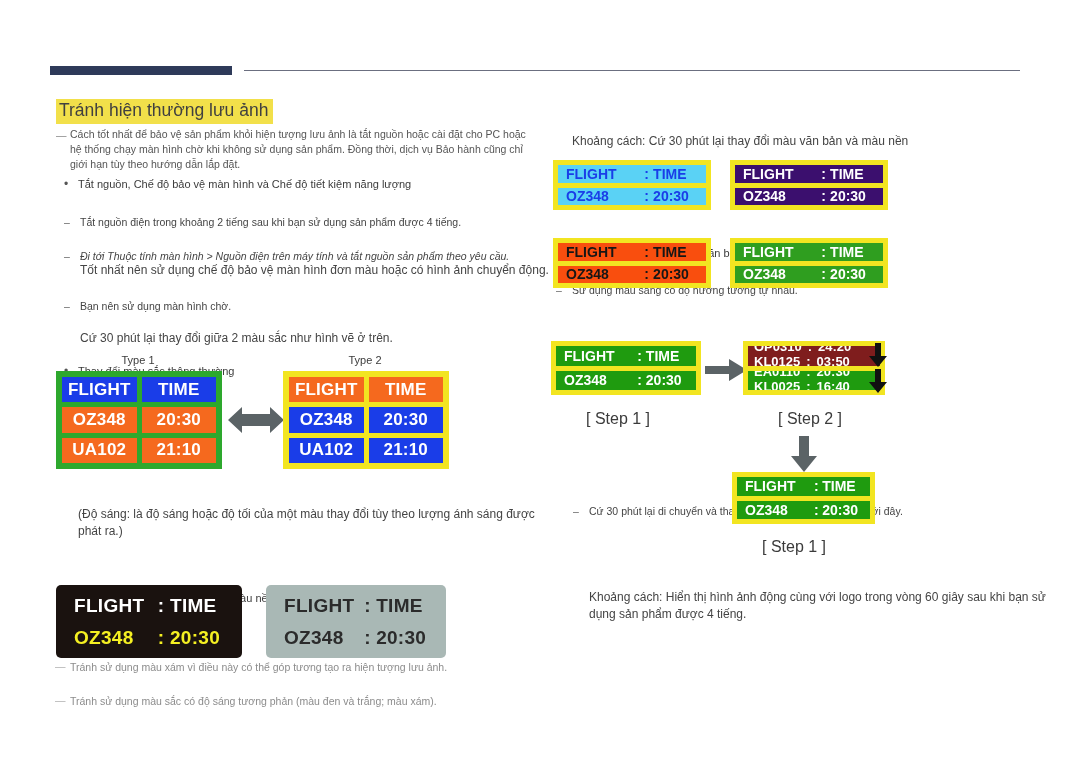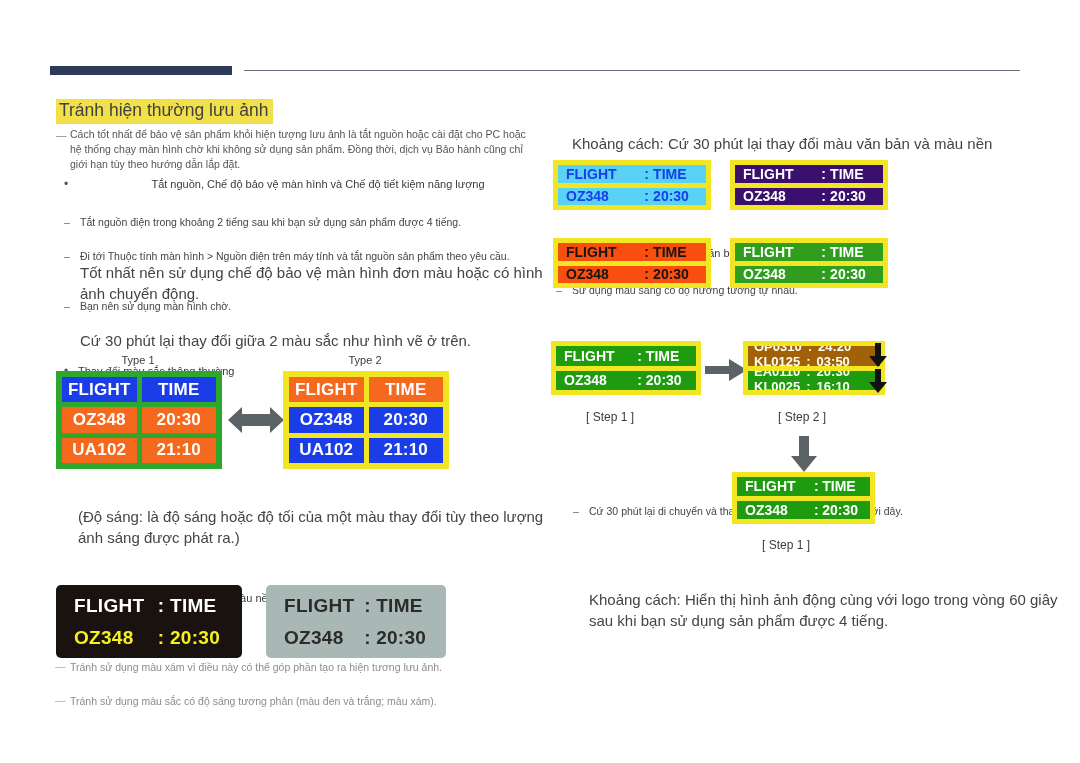--- a/index.html
+++ b/index.html
@@ -83,21 +83,21 @@
     margin-top: 3px;
   }
   .sub::before {
     content: "\2013";
     position: absolute;
     left: 8px;
     top: 0;
     color: #666;
   }
   .subcont {
-    font-size: 15px;
+    font-size: 12px;
     color: #444;
     padding-left: 24px;
     margin-top: 1px;
   }
   .graynote {
     font-size: 10.5px;
     color: #8c8c8c;
     position: relative;
     padding-left: 14px;
   }
@@ -193,21 +193,21 @@
     height: 24px;
   }
   .arrow-down-gray {
     position: absolute;
     width: 26px;
     height: 36px;
   }
 
   .step-label {
     position: absolute;
-    font-size: 12px;
+    font-size: 16px;
     color: #3b3b3b;
     text-align: right;
     white-space: nowrap;
   }
 
   
   .scroll-board {
     position: absolute;
     box-sizing: border-box;
     background: #f2e521;
@@ -242,25 +242,25 @@
 <div class="hdr-bar"></div>
 <div class="hdr-line"></div>
 
 <div class="page-title">Tránh hiện thường lưu ảnh</div>
 
 <div class="tblock p-note" style="left:56px; top:127px; width:470px;">
   <span class="dash">—</span>
   <span class="txt">Cách tốt nhất để bảo vệ sản phẩm khỏi hiện tượng lưu ảnh là tắt nguồn hoặc cài đặt cho PC hoặc hệ thống chạy màn hình chờ khi không sử dụng sản phẩm. Đồng thời, dịch vụ Bảo hành cũng chỉ giới hạn tùy theo hướng dẫn lắp đặt.</span>
 </div>
 
-<div class="tblock bullet" style="left:56px; top:177px; width:480px;text-align:center;">Tắt nguồn, Chế độ bảo vệ màn hình và Chế độ tiết kiệm năng lượng</div>
+<div class="tblock bullet" style="left:56px; top:177px; width:480px;">Tắt nguồn, Chế độ bảo vệ màn hình và Chế độ tiết kiệm năng lượng</div>
 
 <div class="tblock sub" style="left:56px; top:196px; width:470px;">Tắt nguồn điện trong khoảng 2 tiếng sau khi bạn sử dụng sản phẩm được 4 tiếng.</div>
 
-<div class="tblock sub" style="left:56px; top:212px; width:460px;">Đi tới Thuộc tính màn hình &gt; Nguồn điện trên máy tính và tắt nguồn sản phẩm theo yêu cầu.</div>
+<div class="tblock sub" style="left:56px; top:212px; width:460px;font-style:italic;">Đi tới Thuộc tính màn hình &gt; Nguồn điện trên máy tính và tắt nguồn sản phẩm theo yêu cầu.</div>
 
 <div class="tblock sub" style="left:56px; top:245px; width:470px;">Bạn nên sử dụng màn hình chờ.</div>
 
 <div class="tblock subcont" style="left:56px; top:261px; width:470px;">Tốt nhất nên sử dụng chế độ bảo vệ màn hình đơn màu hoặc có hình ảnh chuyển động.</div>
 
 <div class="tblock bullet" style="left:56px; top:295px; width:470px;">Thay đổi màu sắc thông thường</div>
 
 <div class="tblock sub" style="left:56px; top:313px; width:470px;">Sử dụng 2 màu</div>
 
 <div class="tblock subcont" style="left:56px; top:329px; width:470px;">Cứ 30 phút lại thay đổi giữa 2 màu sắc như hình vẽ ở trên.</div>
@@ -301,21 +301,21 @@
     <div class="brow">
       <div class="cell" style="background: rgb(26, 61, 232); color: rgb(255, 255, 255);">UA102</div>
       <div class="cell" style="background: rgb(26, 61, 232); color: rgb(255, 255, 255);">21:10</div>
     </div>
   </div>
 
 <div class="tblock bullet" style="left:56px; top:488px; width:470px;">Tránh kết hợp màu văn bản và màu nền có độ sáng tương phản.</div>
 
 <div class="tblock subcont" style="left:56px; top:505px; width:470px; padding-left:22px;">(Độ sáng: là độ sáng hoặc độ tối của một màu thay đổi tùy theo lượng ánh sáng được phát ra.)</div>
 
-<div class="tblock graynote" style="left:56px; top:542px; width:480px;">Tránh sử dụng màu xám vì điều này có thể góp phần tạo ra hiện tương lưu ảnh.</div>
+<div class="tblock graynote" style="left:56px; top:542px; width:480px;">Tránh sử dụng màu xám vì điều này có thể góp tương tạo ra hiện tượng lưu ảnh.</div>
 
 <div class="tblock graynote" style="left:56px; top:561px; width:480px;">Tránh sử dụng màu sắc có độ sáng tương phản (màu đen và trắng; màu xám).</div>
 
 <div class="panel-plain" id="panel-dark" style="left: 56px; top: 585px; width: 186px; height: 73px; background: rgb(26, 18, 15);">
     <div class="prow" style="color: rgb(255, 255, 255);">
       <span class="q1">FLIGHT</span>
       <span class="q2">:</span>
       <span class="q3">TIME</span>
     </div>
     <div class="prow" style="color: rgb(245, 240, 34);">
@@ -407,30 +407,30 @@
     </div>
   </div>
 
 <div class="arrow-right-gray" style="left:705px; top:358px;">
   <svg viewBox="0 0 42 24" width="42" height="24" aria-hidden="true">
     <polygon points="0,8 24,8 24,1 42,12 24,23 24,16 0,16" fill="#5b6366"></polygon>
   </svg>
 </div>
 
 <div class="scroll-board" id="step2-board" style="left: 743px; top: 341px; width: 142px; height: 54px; background: rgb(242, 229, 33);">
-  <div class="scroll-cell" style="background: #a16207; text-decoration: underline;">
+  <div class="scroll-cell" style="background: #7f1d1d; text-decoration: underline;">
     <div class="inner" style="top: -7px; color: rgb(255, 255, 255);">
       <span>OP0310</span><span class="sep">:</span><span>24:20</span><br>
       <span>KL0125</span><span class="sep">:</span><span>03:50</span>
     </div>
   </div>
   <div class="scroll-cell" style="background: rgb(31, 155, 15);">
     <div class="inner" style="top: -7px; color: rgb(255, 255, 255);">
       <span>EA0110</span><span class="sep">:</span><span>20:30</span><br>
-      <span>KL0025</span><span class="sep">:</span><span>16:10</span>
+      <span>KL0025</span><span class="sep">:</span><span>16:40</span>
     </div>
   </div>
 </div>
 
 <div class="arrow-down-black" style="left:869px; top:343px;">
   <svg viewBox="0 0 18 24" width="18" height="24" aria-hidden="true">
     <polygon points="6,0 12,0 12,13 18,13 9,24 0,13 6,13" fill="#111111"></polygon>
   </svg>
 </div>
 <div class="arrow-down-black" style="left:869px; top:369px;">

